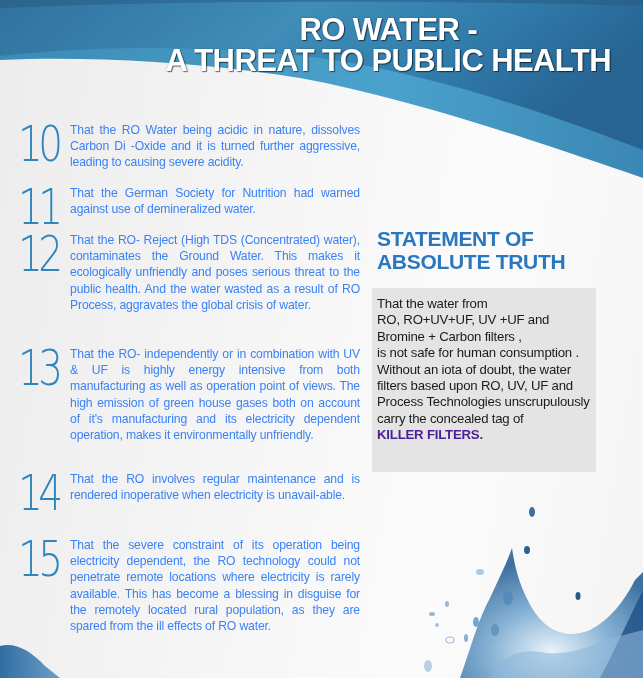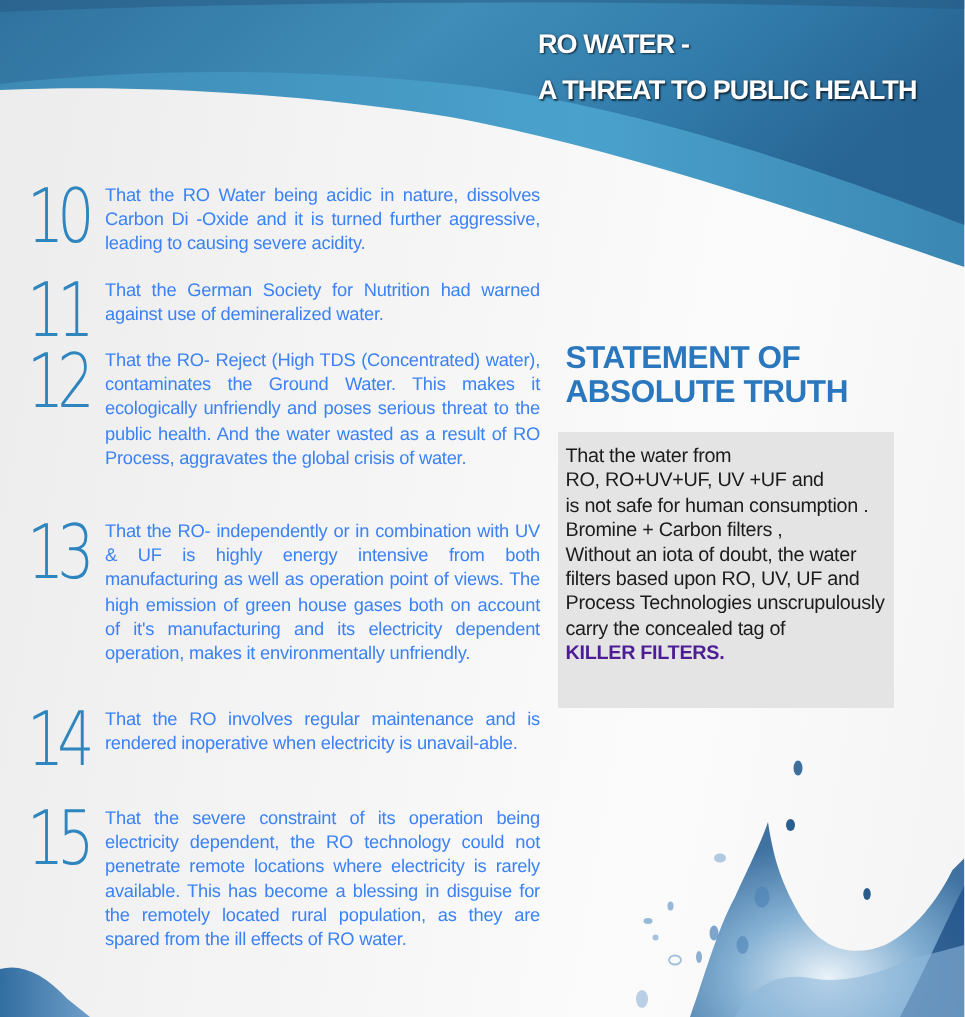--- a/index.html
+++ b/index.html
@@ -3,23 +3,23 @@
   <meta charset="utf-8">
   <style>
     html, body { margin: 0; padding: 0; }
     body {
       width: 643px; height: 678px; position: relative; overflow: hidden;
       background: linear-gradient(100deg, #ececec 0%, #f6f6f6 45%, #fbfbfb 70%, #f4f4f4 100%);
       font-family: "Liberation Sans", sans-serif;
     }
     .header-bg { position: absolute; left: 0; top: 0; width: 643px; height: 200px; }
     .title {
-      position: absolute; right: 32px; top: 14px; text-align: left;
+      position: absolute; right: 32px; top: 14px; text-align: center;
       color: #ffffff; font-family: "Liberation Sans", sans-serif; font-weight: bold;
-      font-size: 18px; line-height: 31px; letter-spacing: -0.6px;
+      font-size: 31px; line-height: 31px; letter-spacing: -0.6px;
       text-shadow: 1px 1px 1px rgba(0,0,0,0.55), 0 0 2px rgba(0,0,0,0.3);
     }
     .title div { white-space: nowrap; }
     .items { position: absolute; left: 18px; top: 0; width: 330px; }
     .item { position: absolute; left: 0; width: 330px; }
     .num {
       position: absolute; left: 0; top: -3px; width: 52px;
       font-family: "DejaVu Sans", sans-serif; font-weight: 200;
       font-size: 50px; line-height: 50px; color: #2f86bf; letter-spacing: -6px;
       transform: scaleX(0.78); transform-origin: left top;
@@ -104,22 +104,22 @@
 
 <div class="stmt-title">
   <div>STATEMENT OF</div>
   <div>ABSOLUTE TRUTH</div>
 </div>
 
 <div class="stmt-box">
   <div class="stmt-text">
     <div>That the water from</div>
     <div>RO, RO+UV+UF, UV +UF and</div>
+    <div>Bromine + Carbon filters  ,</div>
     <div>is  not safe for human consumption .</div>
-    <div>Bromine + Carbon filters  ,</div>
     <div>Without an iota of doubt, the water</div>
     <div>filters based upon RO, UV, UF and</div>
     <div>Process Technologies unscrupulously</div>
     <div>carry the concealed tag of</div>
     <div class="killer">KILLER FILTERS.</div>
   </div>
 </div>
 
 <svg class="splash" viewBox="0 0 643 198">
   <defs>

